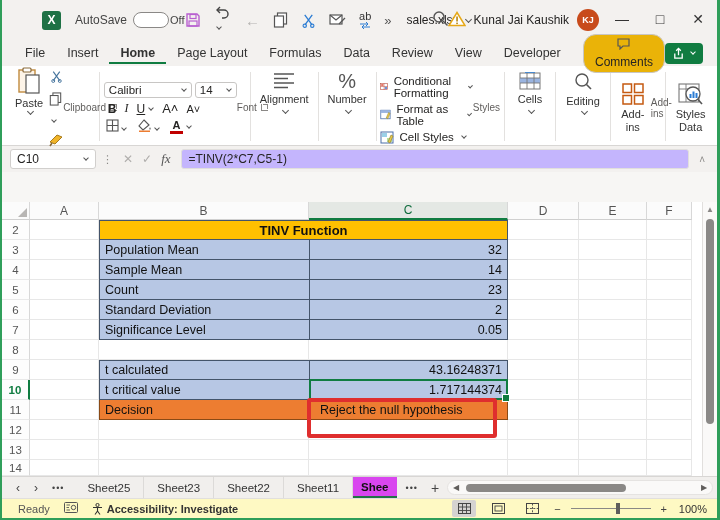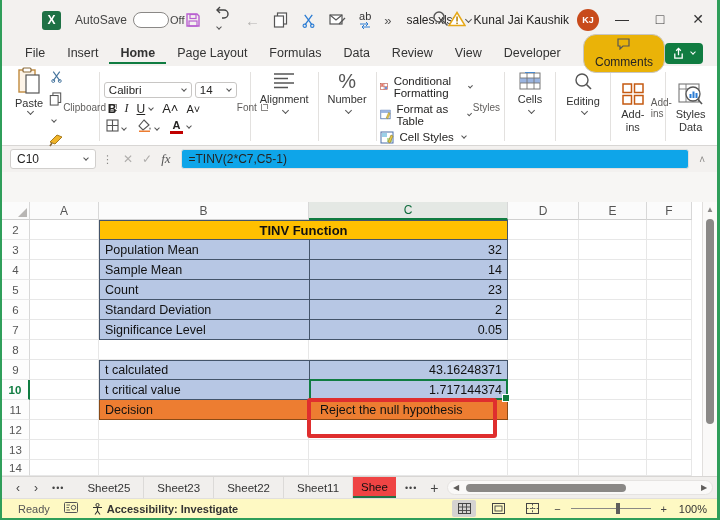--- a/index.html
+++ b/index.html
@@ -54,21 +54,21 @@
   .collapsed { display:flex; flex-direction:column; align-items:center; justify-content:flex-start; font-size:11px; color:#333; padding:4px 8px 0; }
   .collapsed .lbl { margin-top:3px; }
   .ribbon-collapse { position:absolute; right:10px; bottom:8px; }
 
   
   .fbar { height:26px; background:#f3f1ef; display:flex; align-items:center; padding:2px 8px; gap:6px; }
   .namebox { width:86px; height:20px; background:#fff; border:1px solid #d1cfcd; border-radius:3px; display:flex; align-items:center; justify-content:space-between; padding:0 6px; font-size:12px; }
   .fdots { color:#8a8886; font-size:11px; }
   .fx-btns { display:flex; align-items:center; gap:9px; color:#8a8886; font-size:12px; padding:0 4px; }
   .fxi { font-style:italic; font-family:"Liberation Serif", serif; color:#555; font-size:13px; }
-  .formula-field { flex:1; height:20px; background:#0ea5e9; border:1px solid #e1dfdd; border-radius:3px; font-size:12px; display:flex; align-items:center; padding:0 7px; }
+  .formula-field { flex:1; height:20px; background:#c4b5fd; border:1px solid #e1dfdd; border-radius:3px; font-size:12px; display:flex; align-items:center; padding:0 7px; }
   .fbar-expand { color:#8a8886; font-size:10px; padding:0 4px; }
   .gapstrip { height:30px; background:#f7f6f4; }
 
   
   .grid { flex:1; background:#fff; position:relative; overflow:hidden; }
   .hdr-row { display:flex; height:18px; }
   .corner { width:28px; background:#fbfbfb; border-right:1px solid #d8d8d8; border-bottom:1px solid #d0d0d0; position:relative; }
   .corner::after { content:""; position:absolute; right:2px; bottom:2px; border-left:9px solid transparent; border-bottom:9px solid #b8b6b4; }
   .ch { background:#fbfbfb; border-right:1px solid #d8d8d8; border-bottom:1px solid #d0d0d0; color:#555; font-size:12px; display:flex; align-items:center; justify-content:center; }
   .ch.selcol { background:#E4E8E4; color:#0E6B3C; border-bottom:2px solid #107C41; }
@@ -89,21 +89,21 @@
   .selcell::after { content:""; position:absolute; right:-3px; bottom:-3px; width:6px; height:6px; background:#107C41; border:1px solid #fff; z-index:3; }
   .red-annot { position:absolute; left:305px; top:196px; width:190px; height:40px; border:4px solid #df2e2e; border-radius:3px; z-index:4; pointer-events:none; }
   .vscroll { position:absolute; right:0; top:0; bottom:0; width:15px; background:#faf9f8; border-left:1px solid #e1dfdd; }
   .vscroll .arr { height:15px; display:flex; align-items:center; justify-content:center; color:#8a8886; font-size:8px; }
   .vthumb { position:absolute; left:3px; right:3px; top:17px; height:205px; background:#8a8886; border-radius:5px; }
 
   
   .tabbar { height:22px; background:#f1efed; border-top:1px solid #d8d6d4; display:flex; align-items:stretch; font-size:11.5px; position:relative; }
   .nav { display:flex; align-items:center; gap:14px; padding:0 10px 0 14px; color:#444; font-size:12px; }
   .stab { display:flex; align-items:center; padding:0 13px; color:#333; border-right:1px solid #dcdad8; }
-  .stab.active { background:#ef4444; font-weight:normal; color:#111; border-bottom:2.5px solid #217346; padding:8px 8px; max-width:52px; overflow:hidden; white-space:nowrap; border-right:none; }
+  .stab.active { background:#d946ef; font-weight:bold; color:#111; border-bottom:2.5px solid #217346; padding:8px 8px; max-width:52px; overflow:hidden; white-space:nowrap; border-right:none; }
   .tabtools { display:flex; align-items:center; gap:13px; padding:0 9px; color:#444; }
   .hscroll { position:absolute; right:4px; top:3px; width:266px; height:15px; background:#faf9f8; border:1px solid #e5e3e1; border-radius:8px; display:flex; align-items:center; }
   .hs-arr { width:16px; text-align:center; color:#605e5c; font-size:8px; }
   .hthumb { position:absolute; left:18px; width:160px; height:8px; background:#8a8886; border-radius:4px; }
 
   
   .statusbar { height:20px; background:#fef9c3; border-top:1px solid #e1dfdd; display:flex; align-items:center; font-size:11px; color:#555; position:relative; }
   .sb-left { display:flex; align-items:center; gap:14px; padding-left:16px; }
   .sb-acc { display:flex; align-items:center; gap:4px; font-weight:bold; color:#333; }
   .sb-right { position:absolute; right:10px; display:flex; align-items:center; gap:10px; }

